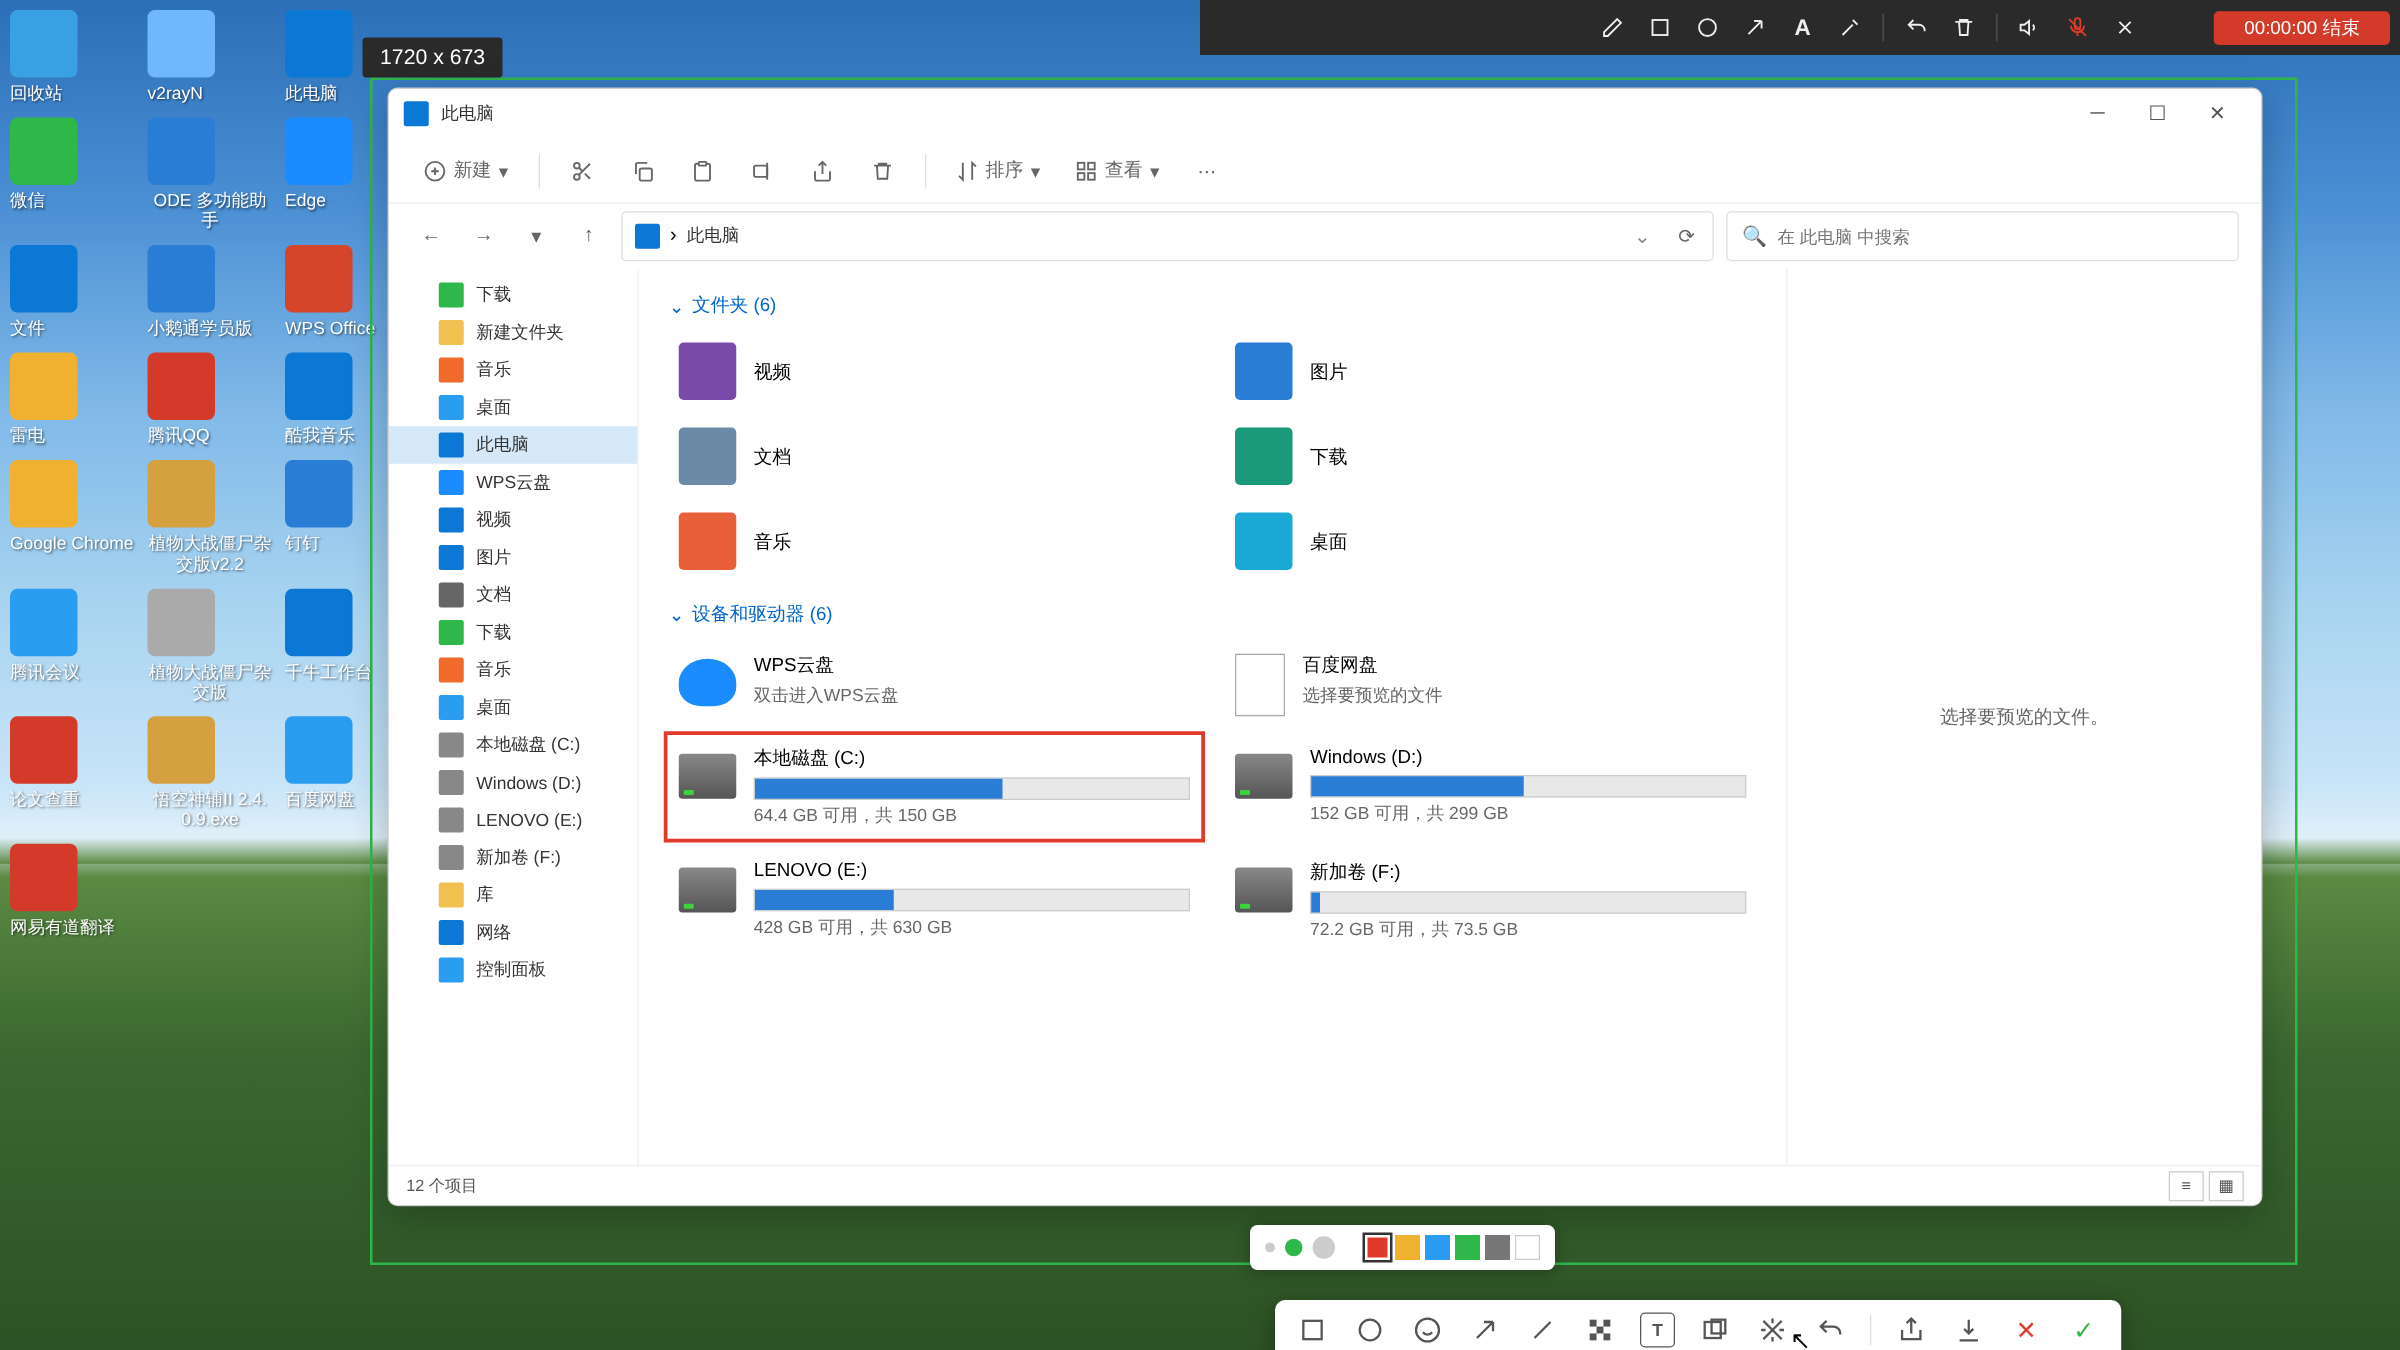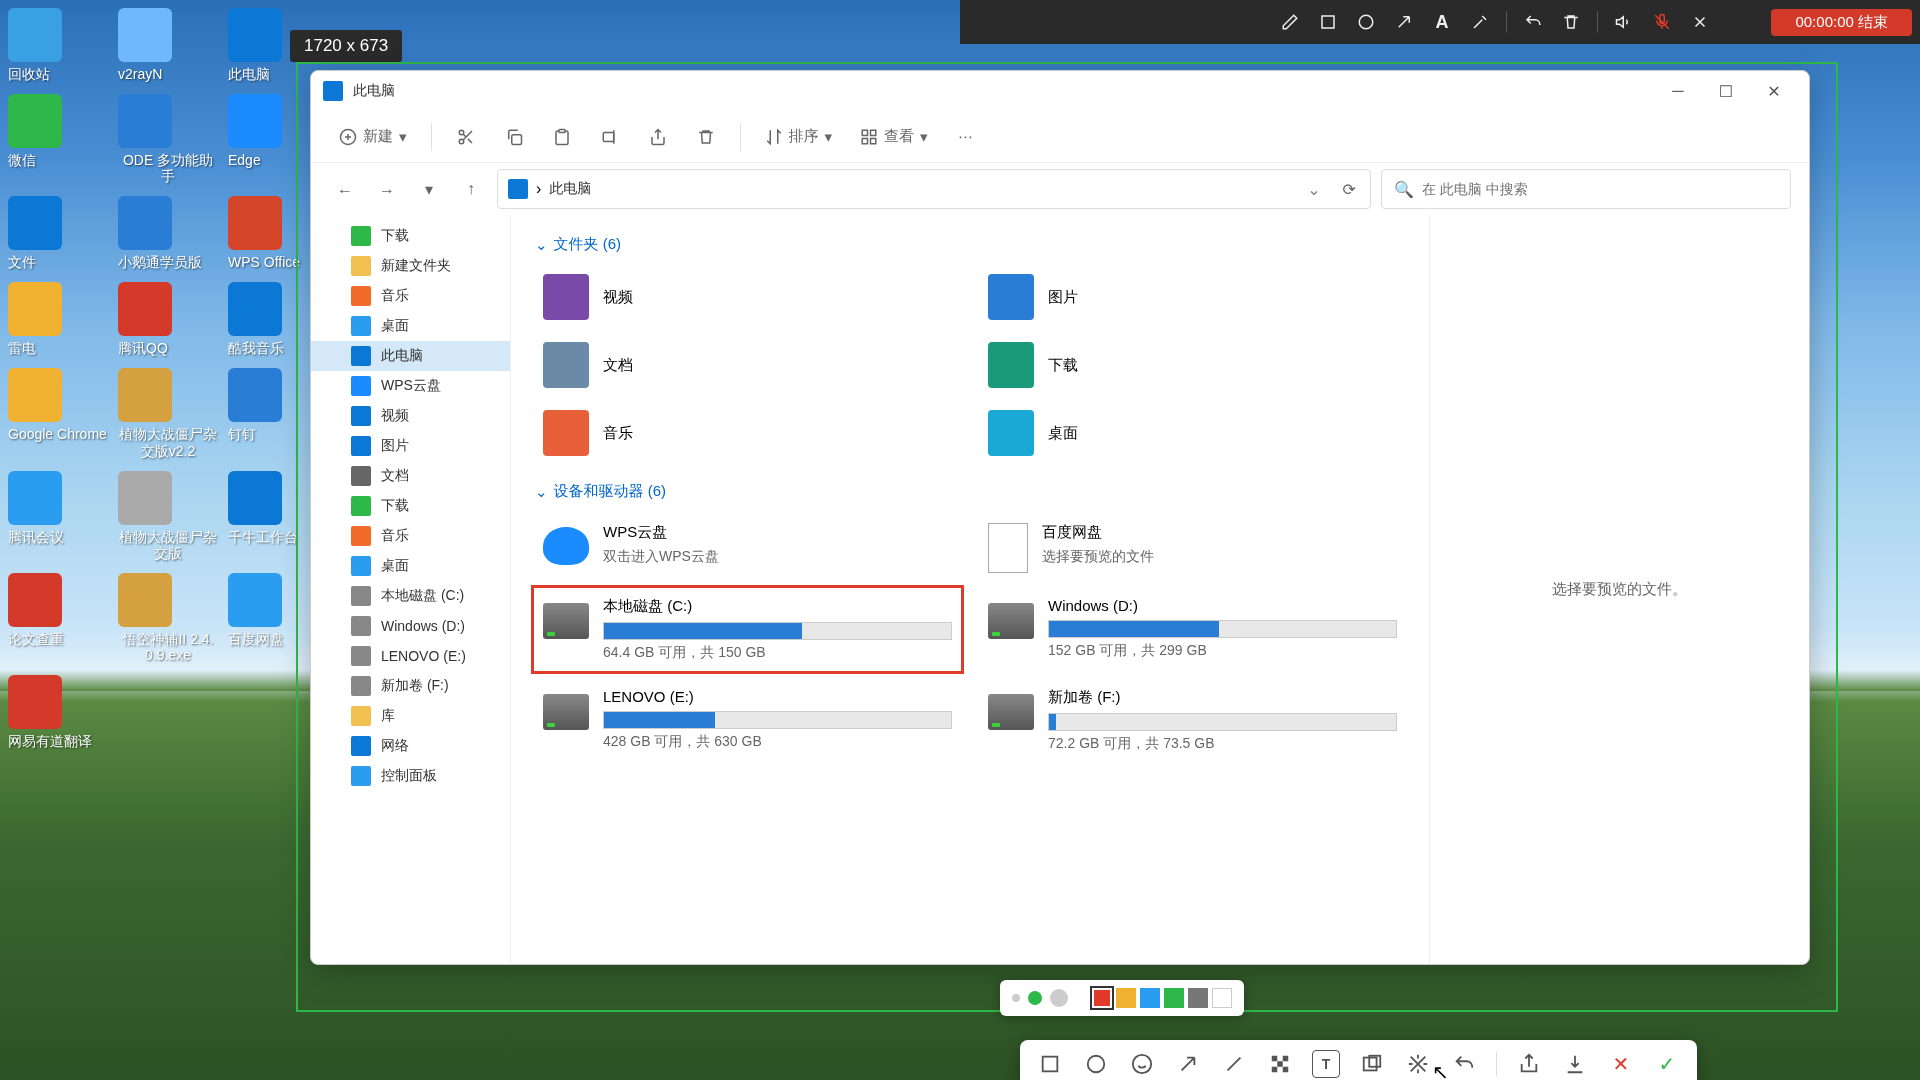--- a/index.html
+++ b/index.html
@@ -527,20 +527,27 @@
                 </div>
               </div>
             </div>
         </div>
         <div class="preview">
           <span>选择要预览的文件。</span>
         </div>
       </div>
     </div>
 
+    <div class="status">
+      <span>12 个项目</span>
+      <div class="vbtns">
+        <div class="vbtn">≡</div>
+        <div class="vbtn">▦</div>
+      </div>
+    </div>
   </div>
 
   <div class="color-bar">
     <div class="cdot" style="background:#ccc;width:8px;height:8px;"></div>
     <div class="cdot" style="background:#2fb84a;"></div>
     <div class="cdot" style="background:#ccc;width:18px;height:18px;"></div>
     <div style="width:8px;"></div>
     <div id="swatches" style="display:flex;gap:4px;">
         <div class="csq sel" style="background: rgb(226, 58, 42);"></div>
         <div class="csq" style="background: rgb(240, 176, 48);"></div>

